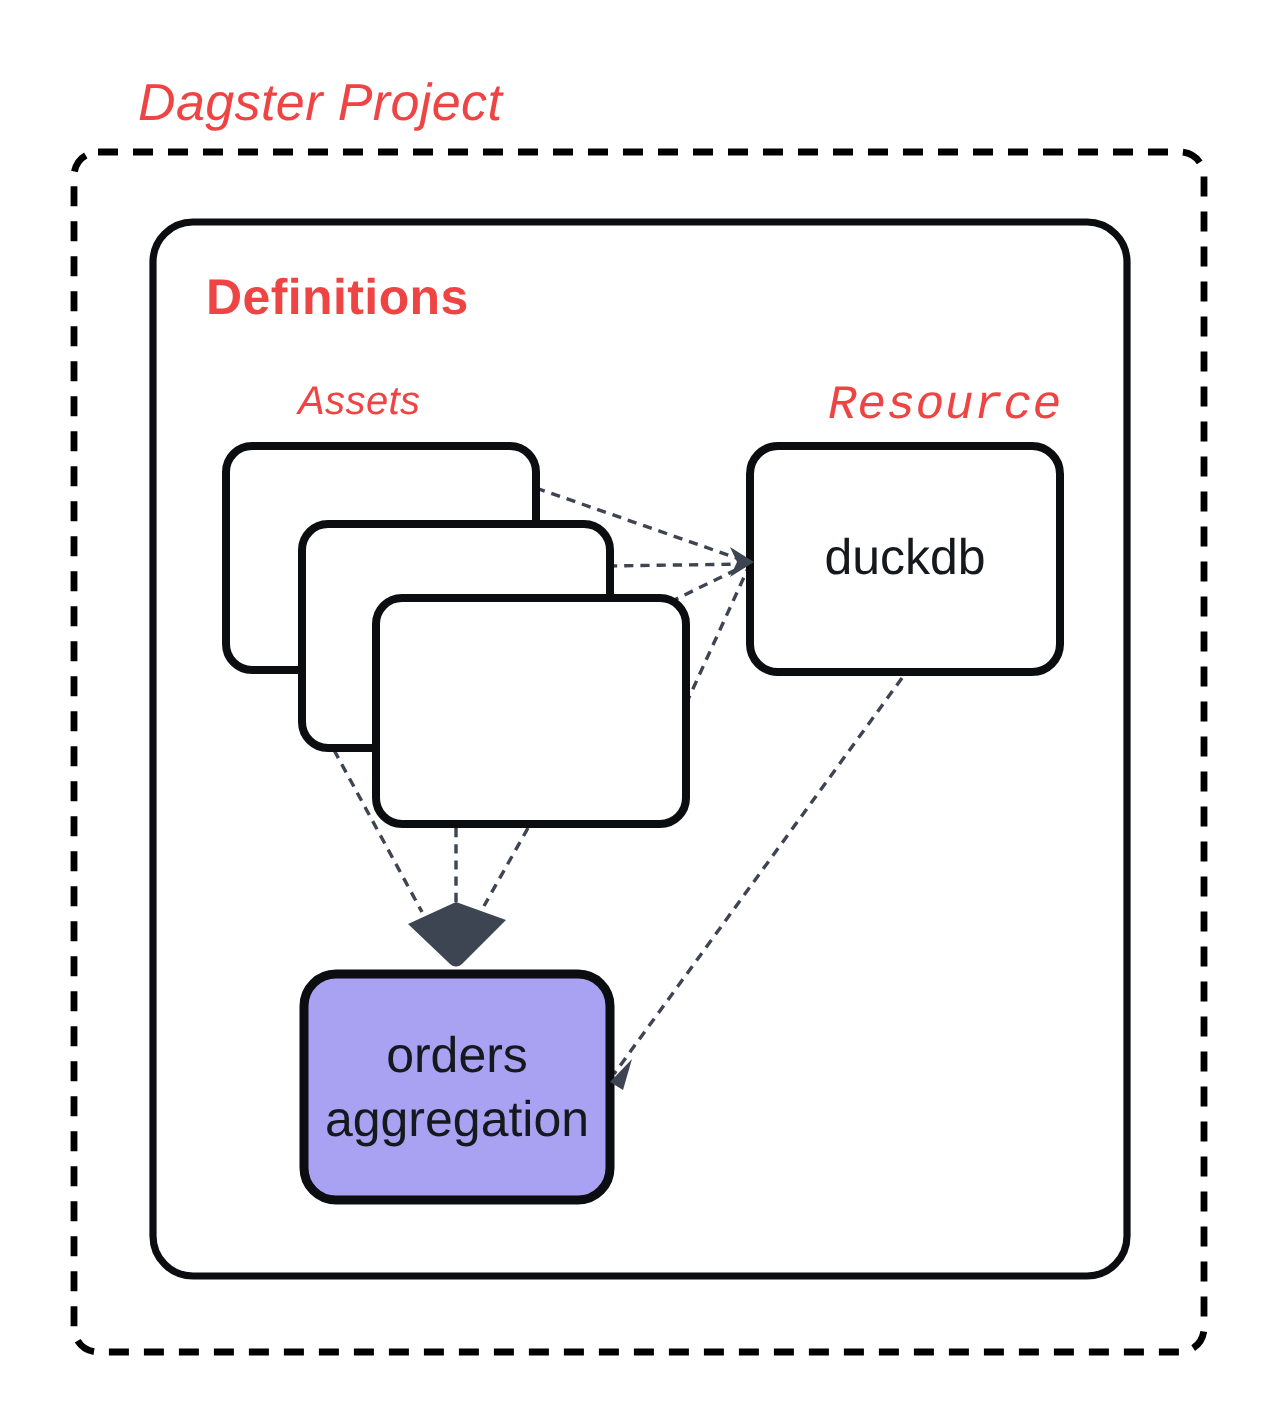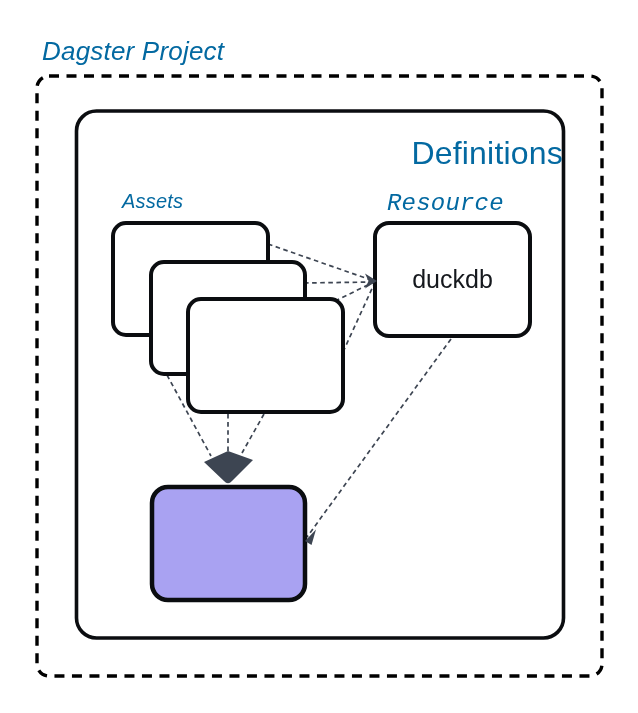--- a/index.html
+++ b/index.html
@@ -17,37 +17,39 @@
     overflow: hidden;
   }
   .stage svg {
     position: absolute;
     left: 0;
     top: 0;
   }
   .lbl {
     position: absolute;
     white-space: nowrap;
-    color: #0369a1;
+    color: #ef4444;
     letter-spacing: 0.2px;
+    margin-left: 27px;
   }
   .italic {
     font-style: italic;
   }
   .title-lbl {
     left: 42px;
     top: 36px;
     font-size: 26px;
   }
   .definitions-lbl {
     left: 76px;
     top: 135px;
     width: 487px;
-    text-align: right;
-    font-size: 32px;
+    text-align: left;
+    font-size: 25px;
+    font-weight: bold;
   }
   .assets-lbl {
     left: 122px;
     top: 190px;
     font-size: 20px;
   }
   .resource-lbl {
     left: 387px;
     top: 190px;
     font-size: 24px;
@@ -121,14 +123,18 @@
   <div class="lbl definitions-lbl">Definitions</div>
 
   <div class="lbl italic assets-lbl">Assets</div>
 
   <div class="lbl italic resource-lbl">Resource</div>
 
   <div class="node-lbl duckdb-lbl">
     <span>duckdb</span>
   </div>
 
+  <div class="node-lbl orders-lbl">
+    <span>orders</span>
+    <span>aggregation</span>
+  </div>
 
 </div>
 
 </body></html>

